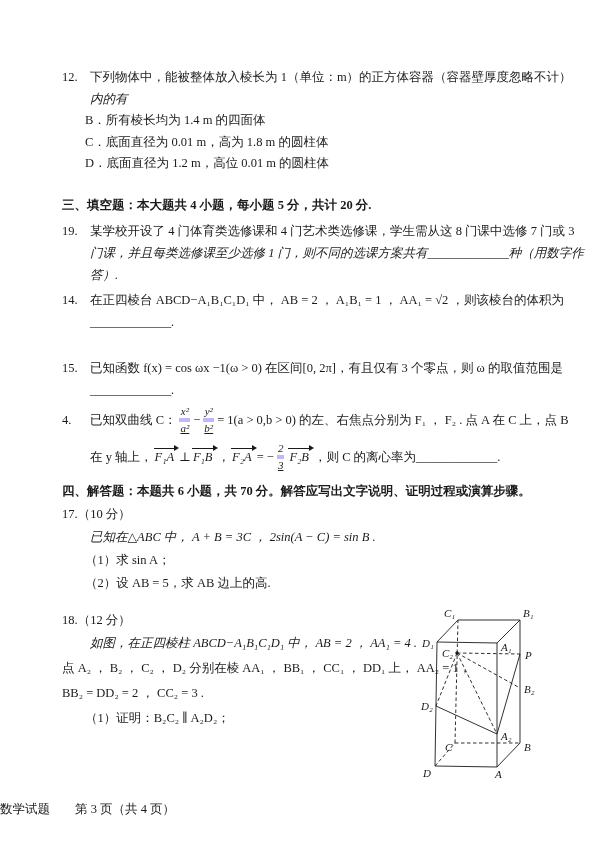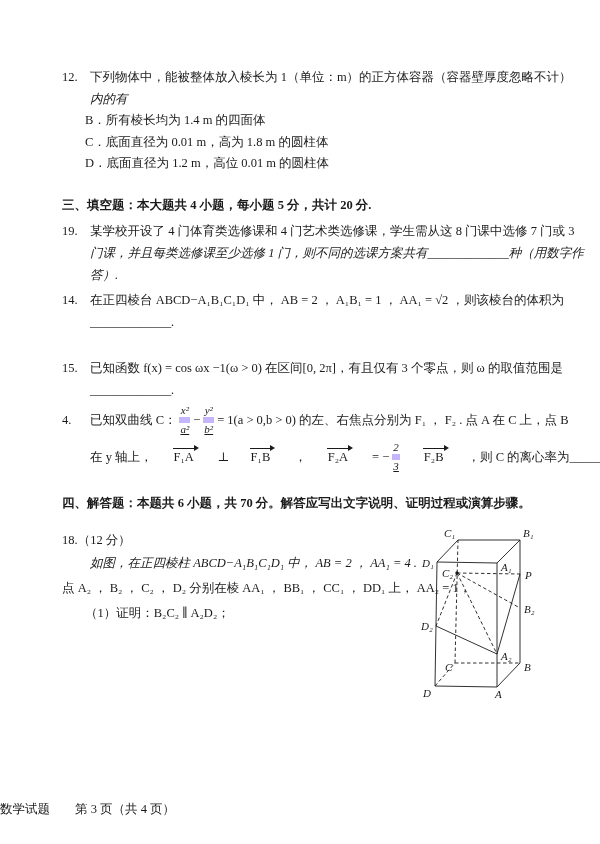--- a/index.html
+++ b/index.html
@@ -24,26 +24,26 @@
   .sec{margin:0;}
   #q13{margin-top:4px;} #q13 .line{line-height:22px;}
   #q14{margin-top:3px;} #q14 .line{line-height:22px;}
   #q15{margin-top:24px;} #q15 .line{line-height:22px;}
   #sec3{margin-top:20px;}
   #q16{margin-top:0;}
   .mathline{display:flex;align-items:center;height:38px;white-space:nowrap;}
   .mathline2{display:flex;align-items:center;height:24px;margin-top:6px;padding-left:28px;white-space:nowrap;}
   .frac{display:inline-flex;flex-direction:column;align-items:center;font-style:italic;
         font-size:11px;line-height:1.15;margin:0 3px;}
-  .frac .den{border-top:6px solid #c4b5fd;padding:0 1px;text-decoration:underline;}
-  .vec{position:relative;margin:0 20px;padding:0 4px 0 1px;}
+  .frac .den{border-top:4px solid #c4b5fd;padding:0 1px;text-decoration:underline;}
+  .vec{position:relative;font-style:italic;margin:0 1px;padding:0 4px 0 1px;}
   .vec::before{content:"";position:absolute;left:0;right:4px;top:-2px;border-top:1px solid #1a1a1a;}
   .vec::after{content:"";position:absolute;right:-1px;top:-5px;width:0;height:0;
       border-left:5px solid #1a1a1a;border-top:3px solid transparent;border-bottom:3px solid transparent;}
-  #sec4{margin-top:24px;}
+  #sec4{margin-top:12px;}
   #q17 .line{line-height:23px;}
   #q18{margin-top:14px;position:relative;}
   #q18 .line{line-height:25px;}
   #q18 .numline{line-height:22px;}
   .figure-wrap{position:absolute;left:358px;top:-6px;width:165px;}
   .figure-wrap svg{display:block;}
   .fig-label{font-style:italic;font-size:11px;font-family:"Liberation Serif","DejaVu Serif",serif;fill:#1a1a1a;}
   .footer{position:absolute;left:0;right:0;top:798px;text-align:left;line-height:22px;}
 </style>
 </head>
@@ -126,27 +126,36 @@
         </span>
       <span class="vec">F₂B</span>
       <span>，则 C 的离心率为_____________.</span>
     </div>
   </div>
 
   <div class="sec" id="sec4">
     <div class="line bold">四、解答题：本题共 6 小题，共 70 分。解答应写出文字说明、证明过程或演算步骤。</div>
   </div>
 
+  <div class="sec" id="q17">
+    <div class="line">
+      <span>17.</span><span>（10 分）</span>
+    </div>
+    <div class="line body-indent">已知在△ABC 中， A + B = 3C ， 2sin(A − C) = sin B .</div>
+    <div class="line opt-indent">（1）求 sin A；</div>
+    <div class="line opt-indent">（2）设 AB = 5，求 AB 边上的高.</div>
+  </div>
 
   <div class="sec" id="q18">
     <div class="line numline">
       <span>18.</span><span>（12 分）</span>
     </div>
     <div class="line body-indent">如图，在正四棱柱 ABCD−A₁B₁C₁D₁ 中， AB = 2 ， AA₁ = 4 .</div>
     <div class="line">点 A₂ ， B₂ ， C₂ ， D₂ 分别在棱 AA₁ ， BB₁ ， CC₁ ， DD₁ 上， AA₂ = 1，</div>
+    <div class="line">BB₂ = DD₂ = 2 ， CC₂ = 3 .</div>
     <div class="line opt-indent">（1）证明：B₂C₂ ∥ A₂D₂；</div>
 
     <div class="figure-wrap">
       <svg width="160" height="180" viewBox="0 0 160 180" xmlns="http://www.w3.org/2000/svg">
         <g stroke="#1a1a1a" stroke-width="0.9" fill="none">
 
           <path d="M15,163 L35,140" stroke-dasharray="3.5 2.5"></path>
           <path d="M35,140 L100,140" stroke-dasharray="3.5 2.5"></path>
           <path d="M35,140 L38,17" stroke-dasharray="3.5 2.5"></path>
 

